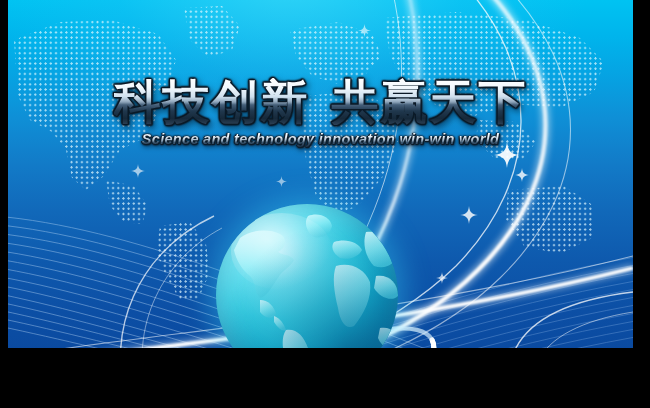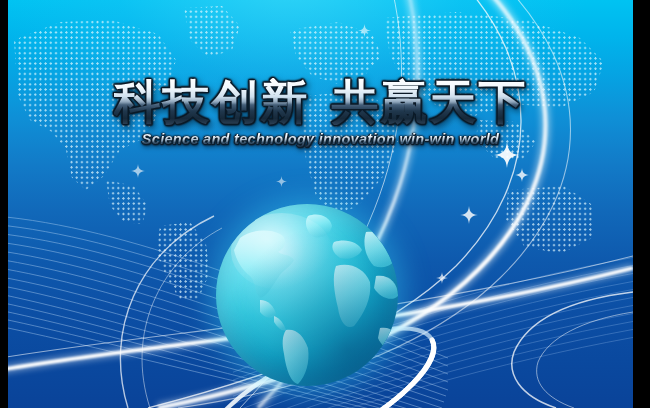--- a/index.html
+++ b/index.html
@@ -1,20 +1,20 @@
 <!DOCTYPE html>
 <html><head>
 <meta charset="utf-8">
 <title>Poster</title>
 <style>
   html,body{margin:0;padding:0;background:#000;}
   body{width:650px;height:408px;overflow:hidden;
        font-family:"Liberation Sans","DejaVu Sans",sans-serif;}
 
-  #poster{position:relative;width:650px;height:408px;overflow:hidden;background:#000;}
+  #poster{position:relative;width:650px;height:348px;overflow:hidden;background:#000;}
 
   
   .bar{position:absolute;top:0;bottom:0;background:#000;z-index:60;}
   .bar.left{left:0;width:8px;}
   .bar.right{right:0;width:17px;}
 
   
   #stage{position:absolute;left:8px;top:0;width:625px;height:408px;overflow:hidden;}
 
   

